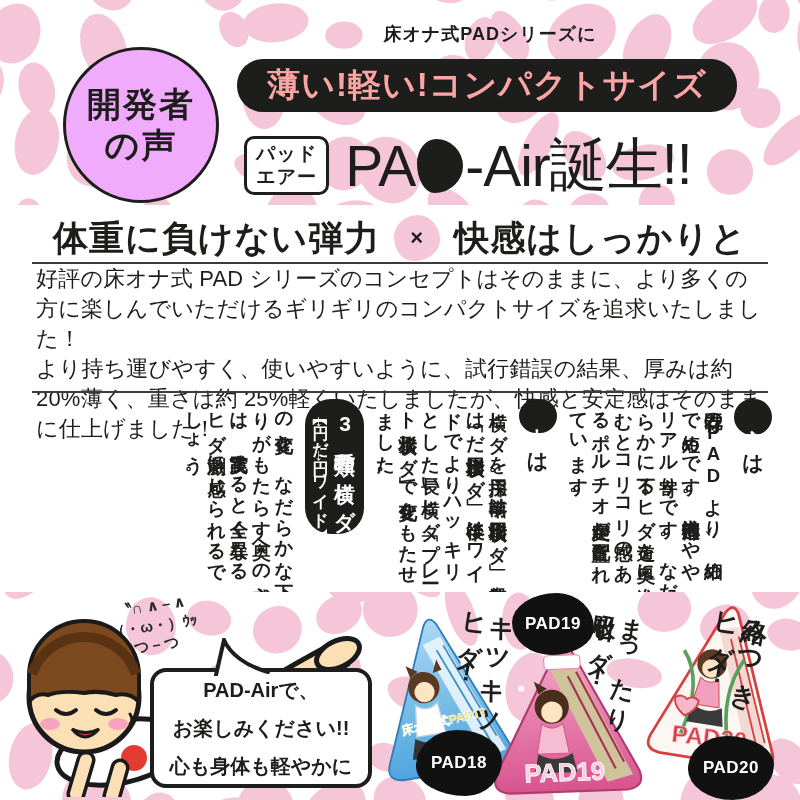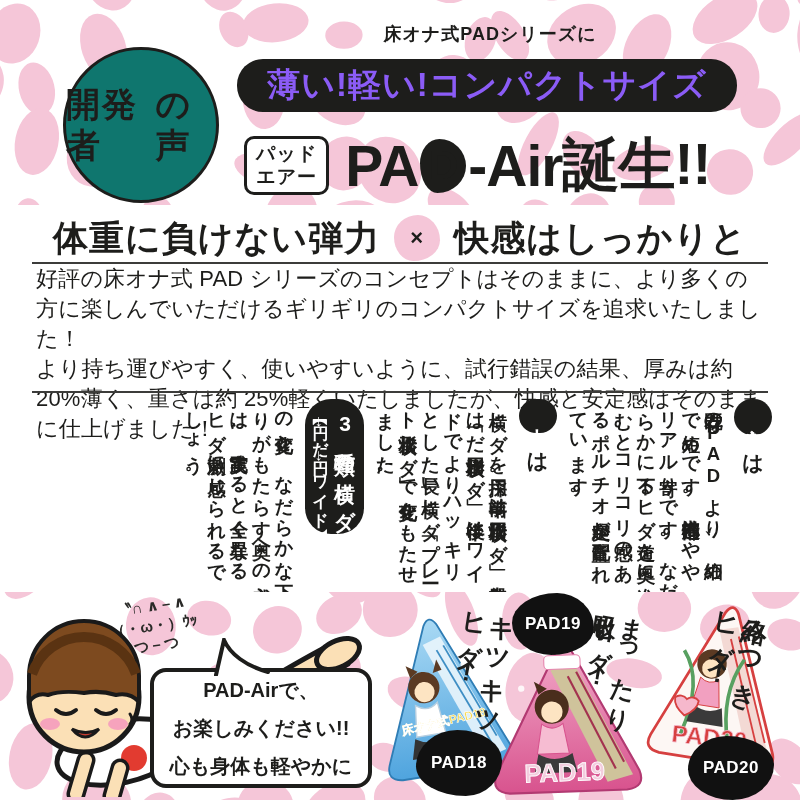--- a/index.html
+++ b/index.html
@@ -9,31 +9,31 @@
   .page{position:relative;width:800px;height:800px;overflow:hidden;background:#fff;}
 
   
   .band-top,.band-bottom{position:absolute;left:0;width:800px;overflow:hidden;background:#fff;}
   .band-top{top:0;height:205px;}
   .band-bottom{top:592px;height:208px;}
   .pattern{position:absolute;left:0;top:0;}
 
   
   .dev-circle{position:absolute;left:63px;top:47px;width:150px;height:150px;border-radius:50%;
-    border:3px solid #1d1d1b;background:#0f766e;display:flex;flex-direction:row;align-items:center;
+    border:3px solid #1d1d1b;background:#f0abfc;display:flex;flex-direction:column;align-items:center;
     justify-content:center;font-size:34px;font-weight:800;line-height:1.22;letter-spacing:2px;z-index:2;}
   .series-line{position:absolute;left:240px;top:22px;width:500px;text-align:center;
     font-size:18px;font-weight:700;letter-spacing:1px;z-index:2;}
   .banner{position:absolute;left:237px;top:59px;width:500px;height:53px;background:#1d1d1b;
-    border-radius:26px;color:#8b5cf6;display:flex;align-items:center;justify-content:center;
+    border-radius:26px;color:#fca5a5;display:flex;align-items:center;justify-content:center;
     font-size:33px;font-weight:800;letter-spacing:1px;z-index:2;}
   .logo-row{position:absolute;left:244px;top:127px;display:flex;align-items:center;gap:16px;z-index:2;}
   .ruby-box{border:3px solid #1d1d1b;border-radius:10px;background:#fff;padding:4px 9px;
     font-size:19px;font-weight:800;line-height:1.18;text-align:center;letter-spacing:1px;}
-  .logo{display:flex;align-items:center;font-size:57px;font-weight:700;letter-spacing:-1px;text-align:right;}
+  .logo{display:flex;align-items:center;font-size:57px;font-weight:400;letter-spacing:-1px;text-align:right;}
   .d-blob{display:inline-flex;align-items:center;justify-content:center;width:46px;height:54px;
     background:#1d1d1b;border-radius:42% 58% 62% 38% / 45% 50% 50% 55%;color:#1d1d1b;
     font-size:40px;overflow:hidden;margin:0 2px;}
 
   
   .tagline{position:absolute;left:0;top:207px;width:800px;text-align:center;font-size:35px;
     font-weight:900;letter-spacing:1px;white-space:nowrap;margin-top:8px;}
   .x-blob{display:inline-flex;align-items:center;justify-content:center;width:46px;height:46px;
     background:#f5c6d8;border-radius:52% 48% 58% 42%/48% 55% 45% 52%;font-size:22px;font-weight:700;
     vertical-align:middle;margin:0 14px 6px 14px;}

